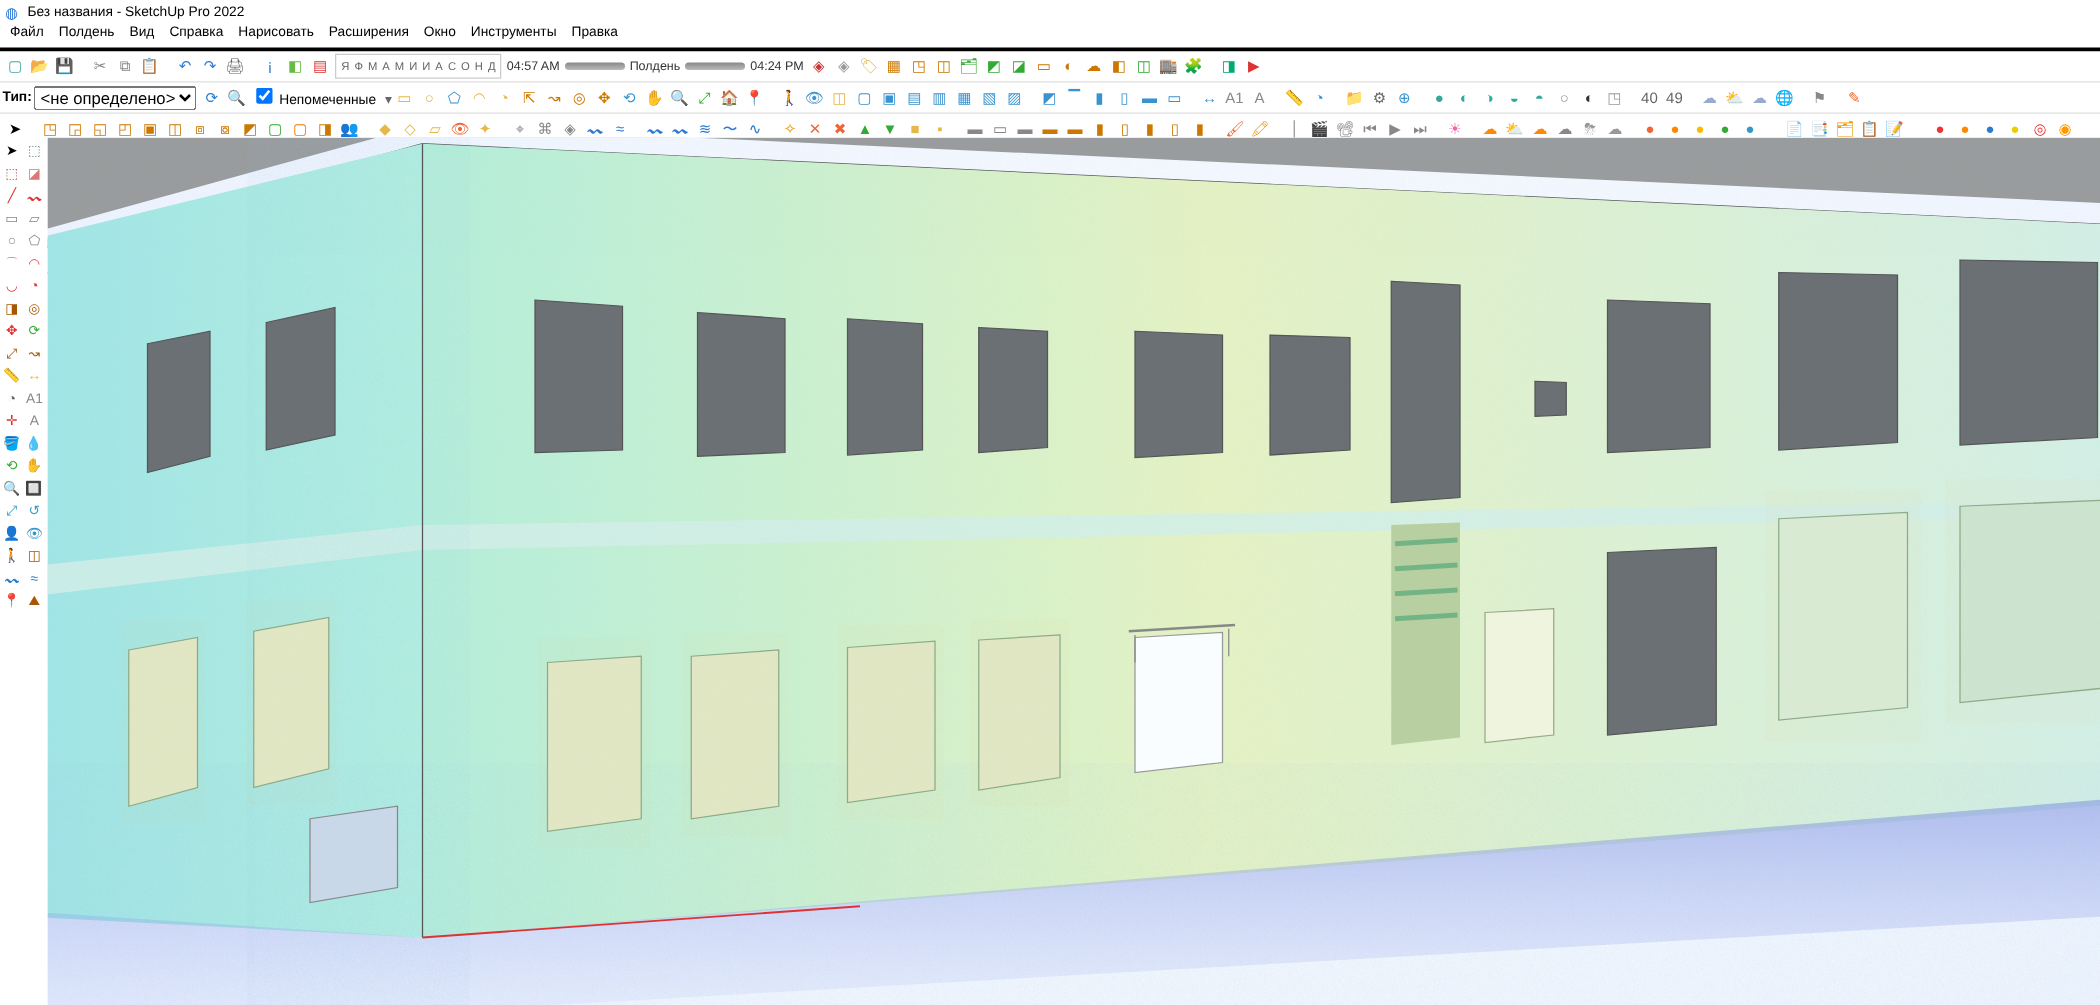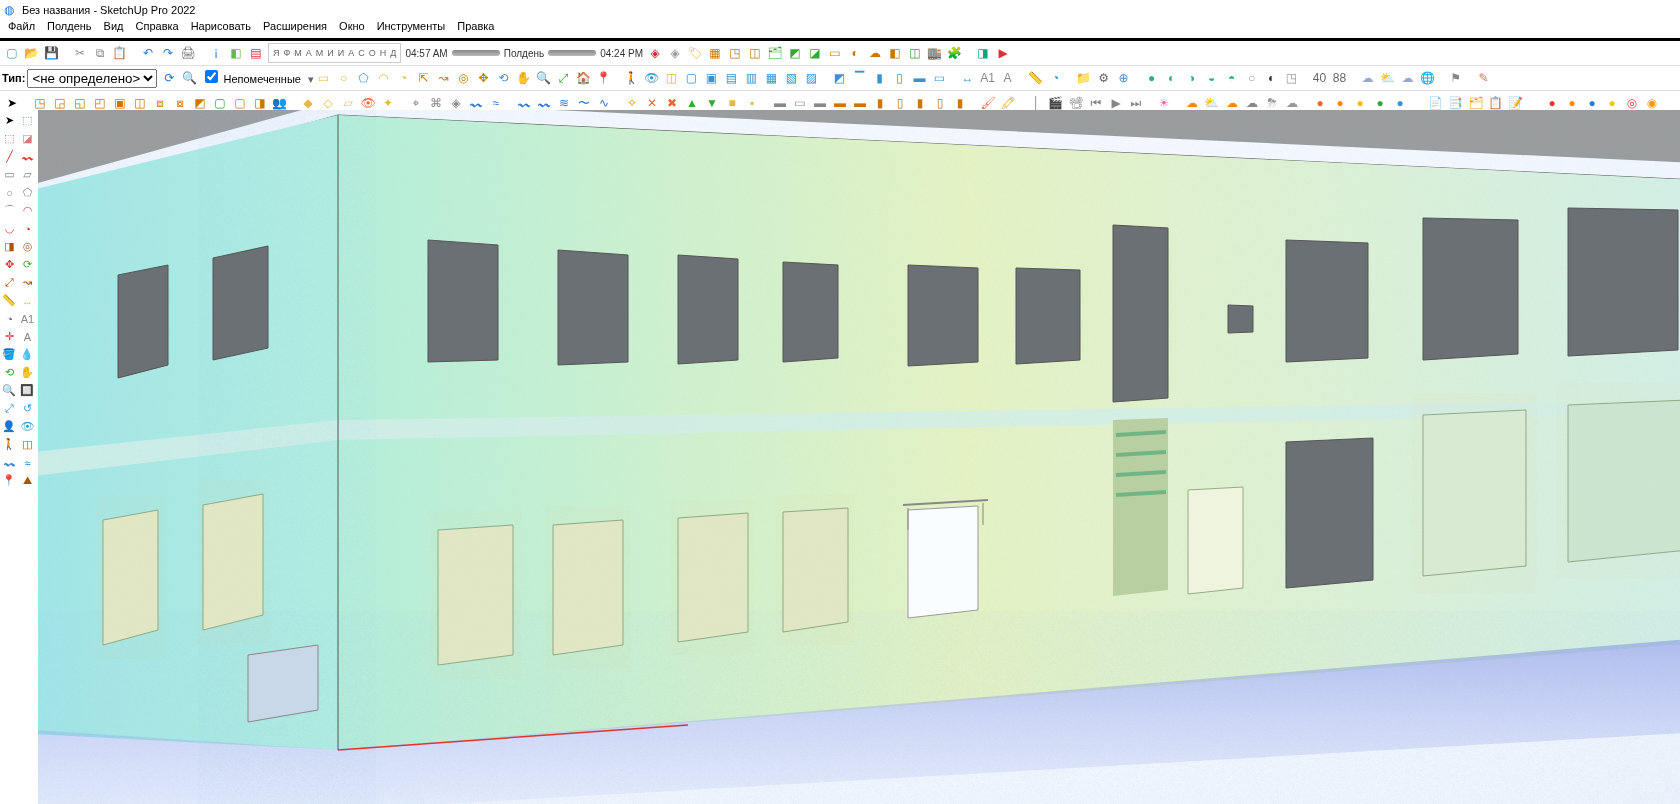--- a/index.html
+++ b/index.html
@@ -168,21 +168,21 @@
       <span class="tbtn" style="color: rgb(51, 170, 153);">●</span>
       <span class="tbtn" style="color: rgb(51, 170, 153);">◐</span>
       <span class="tbtn" style="color: rgb(51, 170, 153);">◑</span>
       <span class="tbtn" style="color: rgb(51, 170, 153);">◒</span>
       <span class="tbtn" style="color: rgb(51, 170, 153);">◓</span>
       <span class="tbtn" style="color: rgb(153, 153, 153);">○</span>
       <span class="tbtn" style="color: rgb(51, 51, 51);">◐</span>
       <span class="tbtn" style="color: rgb(153, 153, 153);">◳</span>
       <span class="tbtn sep"></span>
       <span class="tbtn" style="color: rgb(102, 102, 102);">40</span>
-      <span class="tbtn" style="color: rgb(102, 102, 102);">88</span>
+      <span class="tbtn" style="color: rgb(102, 102, 102);">49</span>
       <span class="tbtn sep"></span>
       <span class="tbtn" style="color: rgb(153, 170, 204);">☁</span>
       <span class="tbtn" style="color: rgb(153, 170, 204);">⛅</span>
       <span class="tbtn" style="color: rgb(153, 170, 204);">☁</span>
       <span class="tbtn" style="color: rgb(51, 153, 204);">🌐</span>
       <span class="tbtn sep"></span>
       <span class="tbtn" style="color: rgb(136, 136, 136);">⚑</span>
       <span class="tbtn sep"></span>
       <span class="tbtn" style="color: rgb(238, 102, 51);">✎</span>
     </span>

